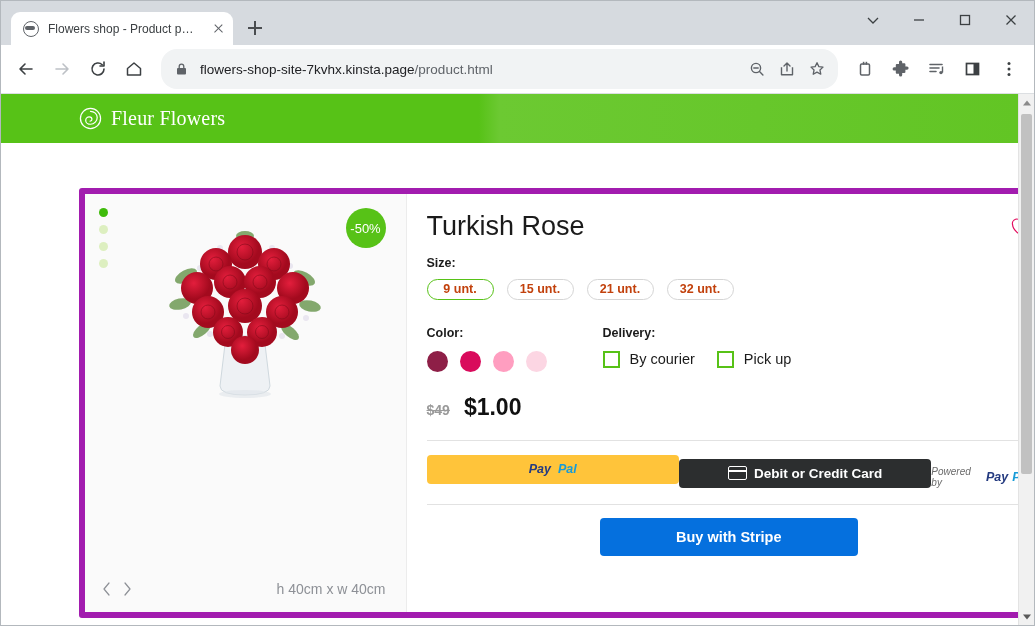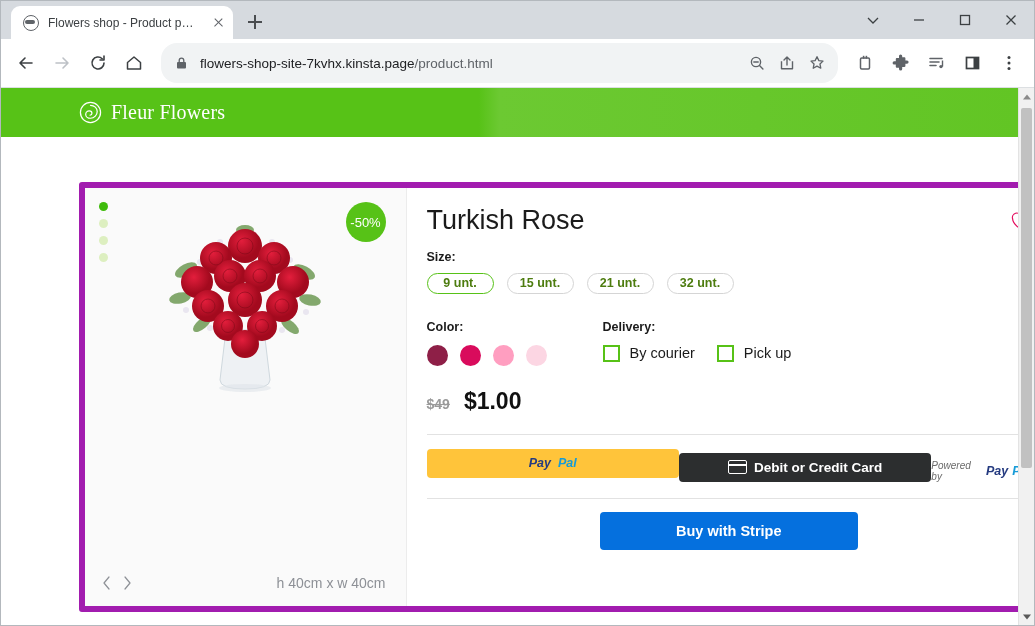--- a/index.html
+++ b/index.html
@@ -9,21 +9,21 @@
     background: #ffffff; overflow: hidden;
   }
   .window {
     width: 1035px; height: 626px; position: relative;
     background: #d6dadf; border: 1px solid #b3b8bd;
     display: flex; flex-direction: column;
   }
 
   
   .titlebar {
-    height: 38px; background: #d6dadf; position: relative;
+    height: 44px; background: #d6dadf; position: relative;
     display: flex; align-items: flex-end; flex: none;
   }
   .tab {
     margin-left: 10px; width: 222px; height: 33px;
     background: #ffffff; border-radius: 9px 9px 0 0;
     display: flex; align-items: center; padding: 0 6px 0 12px; gap: 9px;
   }
   .favicon {
     width: 16px; height: 16px; border-radius: 50%;
     border: 1.6px solid #5f6368; position: relative; flex: none;
@@ -142,21 +142,21 @@
   .details { flex: 1; background: #ffffff; padding: 18px 26px 0 20px; position: relative; }
   .title-row { display: flex; align-items: flex-start; }
   .ptitle { font-size: 27px; color: #1b1b1b; font-weight: 400; line-height: 1.1; }
   .wish { margin-left: auto; width: 20px; height: 20px; margin-top: 6px; }
   .lbl { font-size: 12.5px; font-weight: bold; color: #1b1b1b; }
   .sizes { display: flex; gap: 13px; margin-top: 9px; }
   .pill {
     min-width: 67px; height: 21px; border-radius: 11px;
     border: 1px solid #d5d5d5; background: #fff;
     display: flex; align-items: center; justify-content: center;
-    font-size: 12.5px; font-weight: bold; color: #4d7c0f;
+    font-size: 12.5px; font-weight: bold; color: #c2410c;
   }
   .pill.sel { border-color: #57c217; }
   .opt-row { display: flex; margin-top: 26px; }
   .col-color { width: 176px; }
   .swatches { display: flex; gap: 12px; margin-top: 11px; }
   .sw { width: 21px; height: 21px; border-radius: 50%; }
   .delivery-opts { display: flex; gap: 22px; margin-top: 11px; align-items: center; }
   .dopt { display: flex; align-items: center; gap: 10px; }
   .cbox { width: 17px; height: 17px; border: 2px solid #57c217; background: #fff; }
   .dopt span { font-size: 14.5px; font-weight: normal; color: #1b1b1b; }

